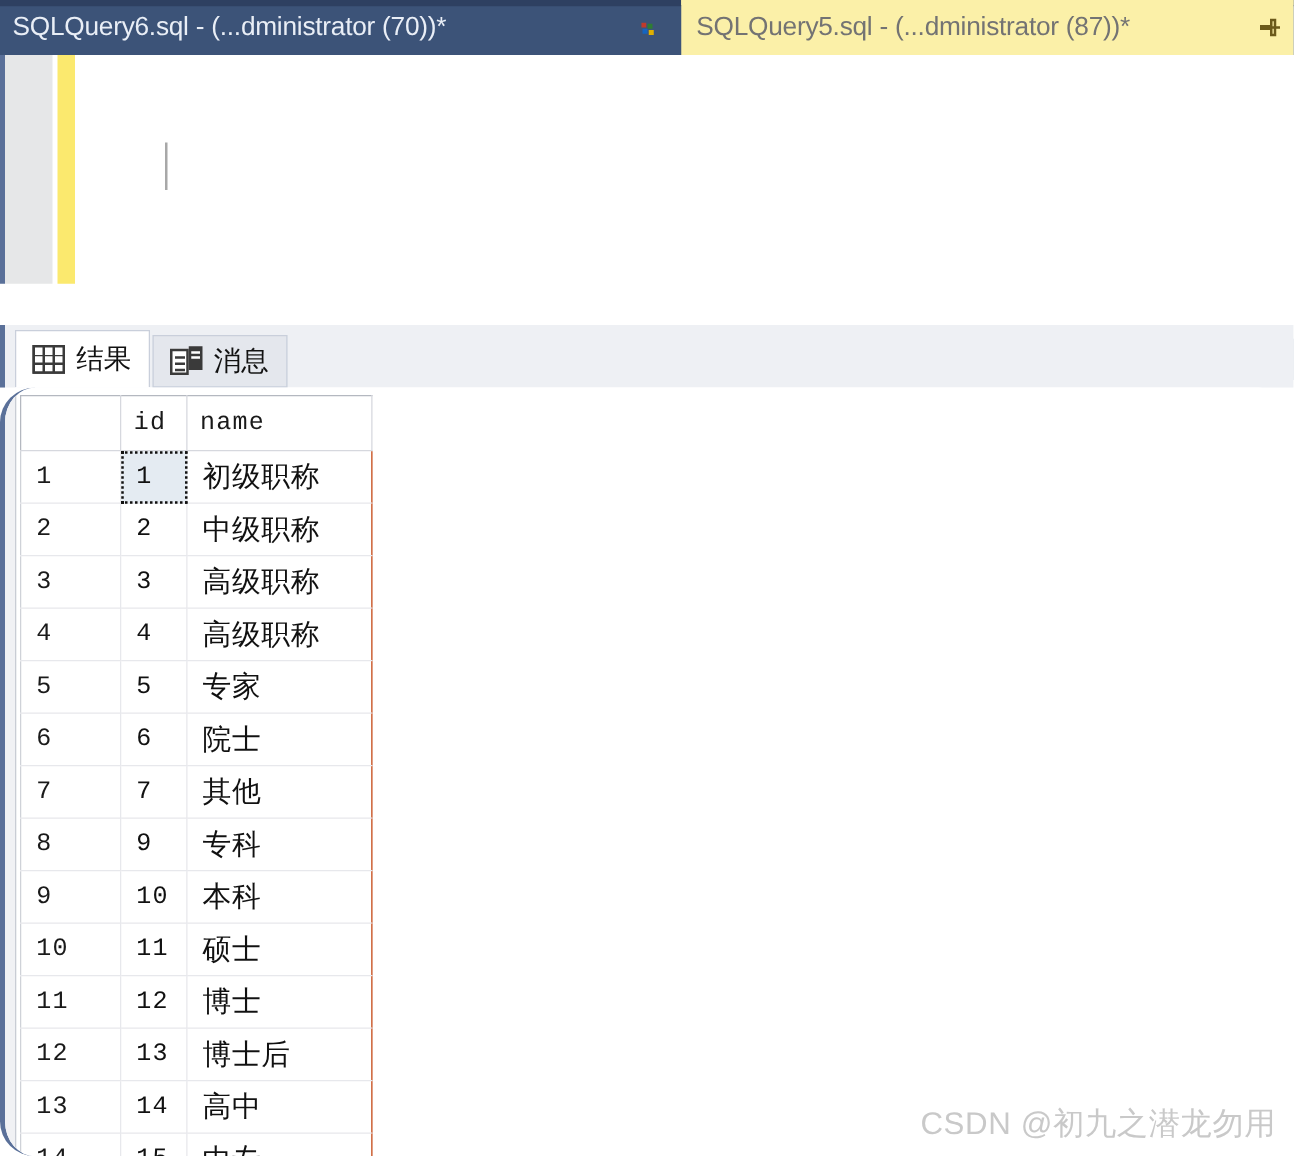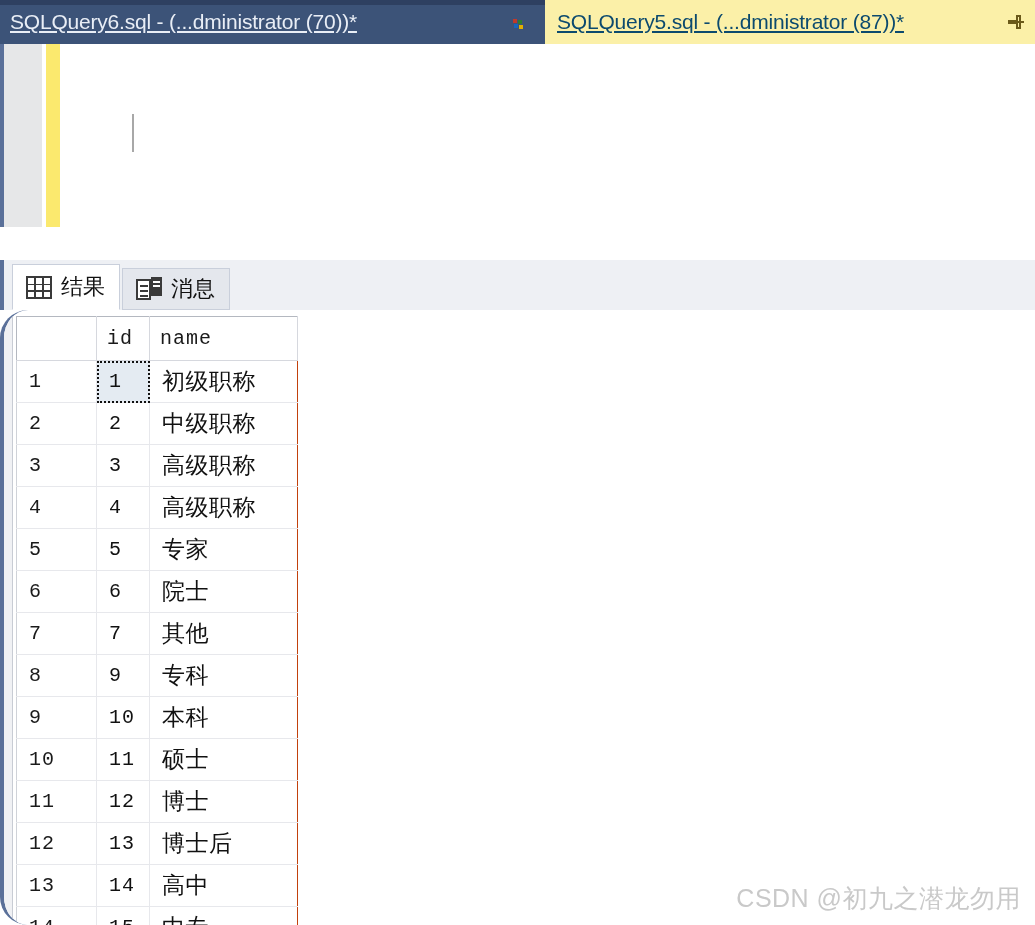--- a/index.html
+++ b/index.html
@@ -36,30 +36,29 @@
     background: #2e4061;
   }
   .tab {
     display: flex;
     align-items: center;
     height: 44px;
     padding: 0 16px 1px 14px;
     font-size: 21px;
     letter-spacing: -0.2px;
     white-space: nowrap;
-    text-decoration: underline;
   }
   .tab-inactive {
     color: #e9eef6;
     background: #3c5378;
     width: 545px;
     padding-left: 10px;
   }
   .tab-active {
-    color: #0c4a6e;
+    color: #737373;
     background: #fbf0a8;
     flex: 1;
     position: relative;
     padding-left: 12px;
   }
   .tab-active-strip {
     position: absolute;
     left: 0; top: 0;
     height: 4px; width: 100%;
     background: #fbf0a8;

